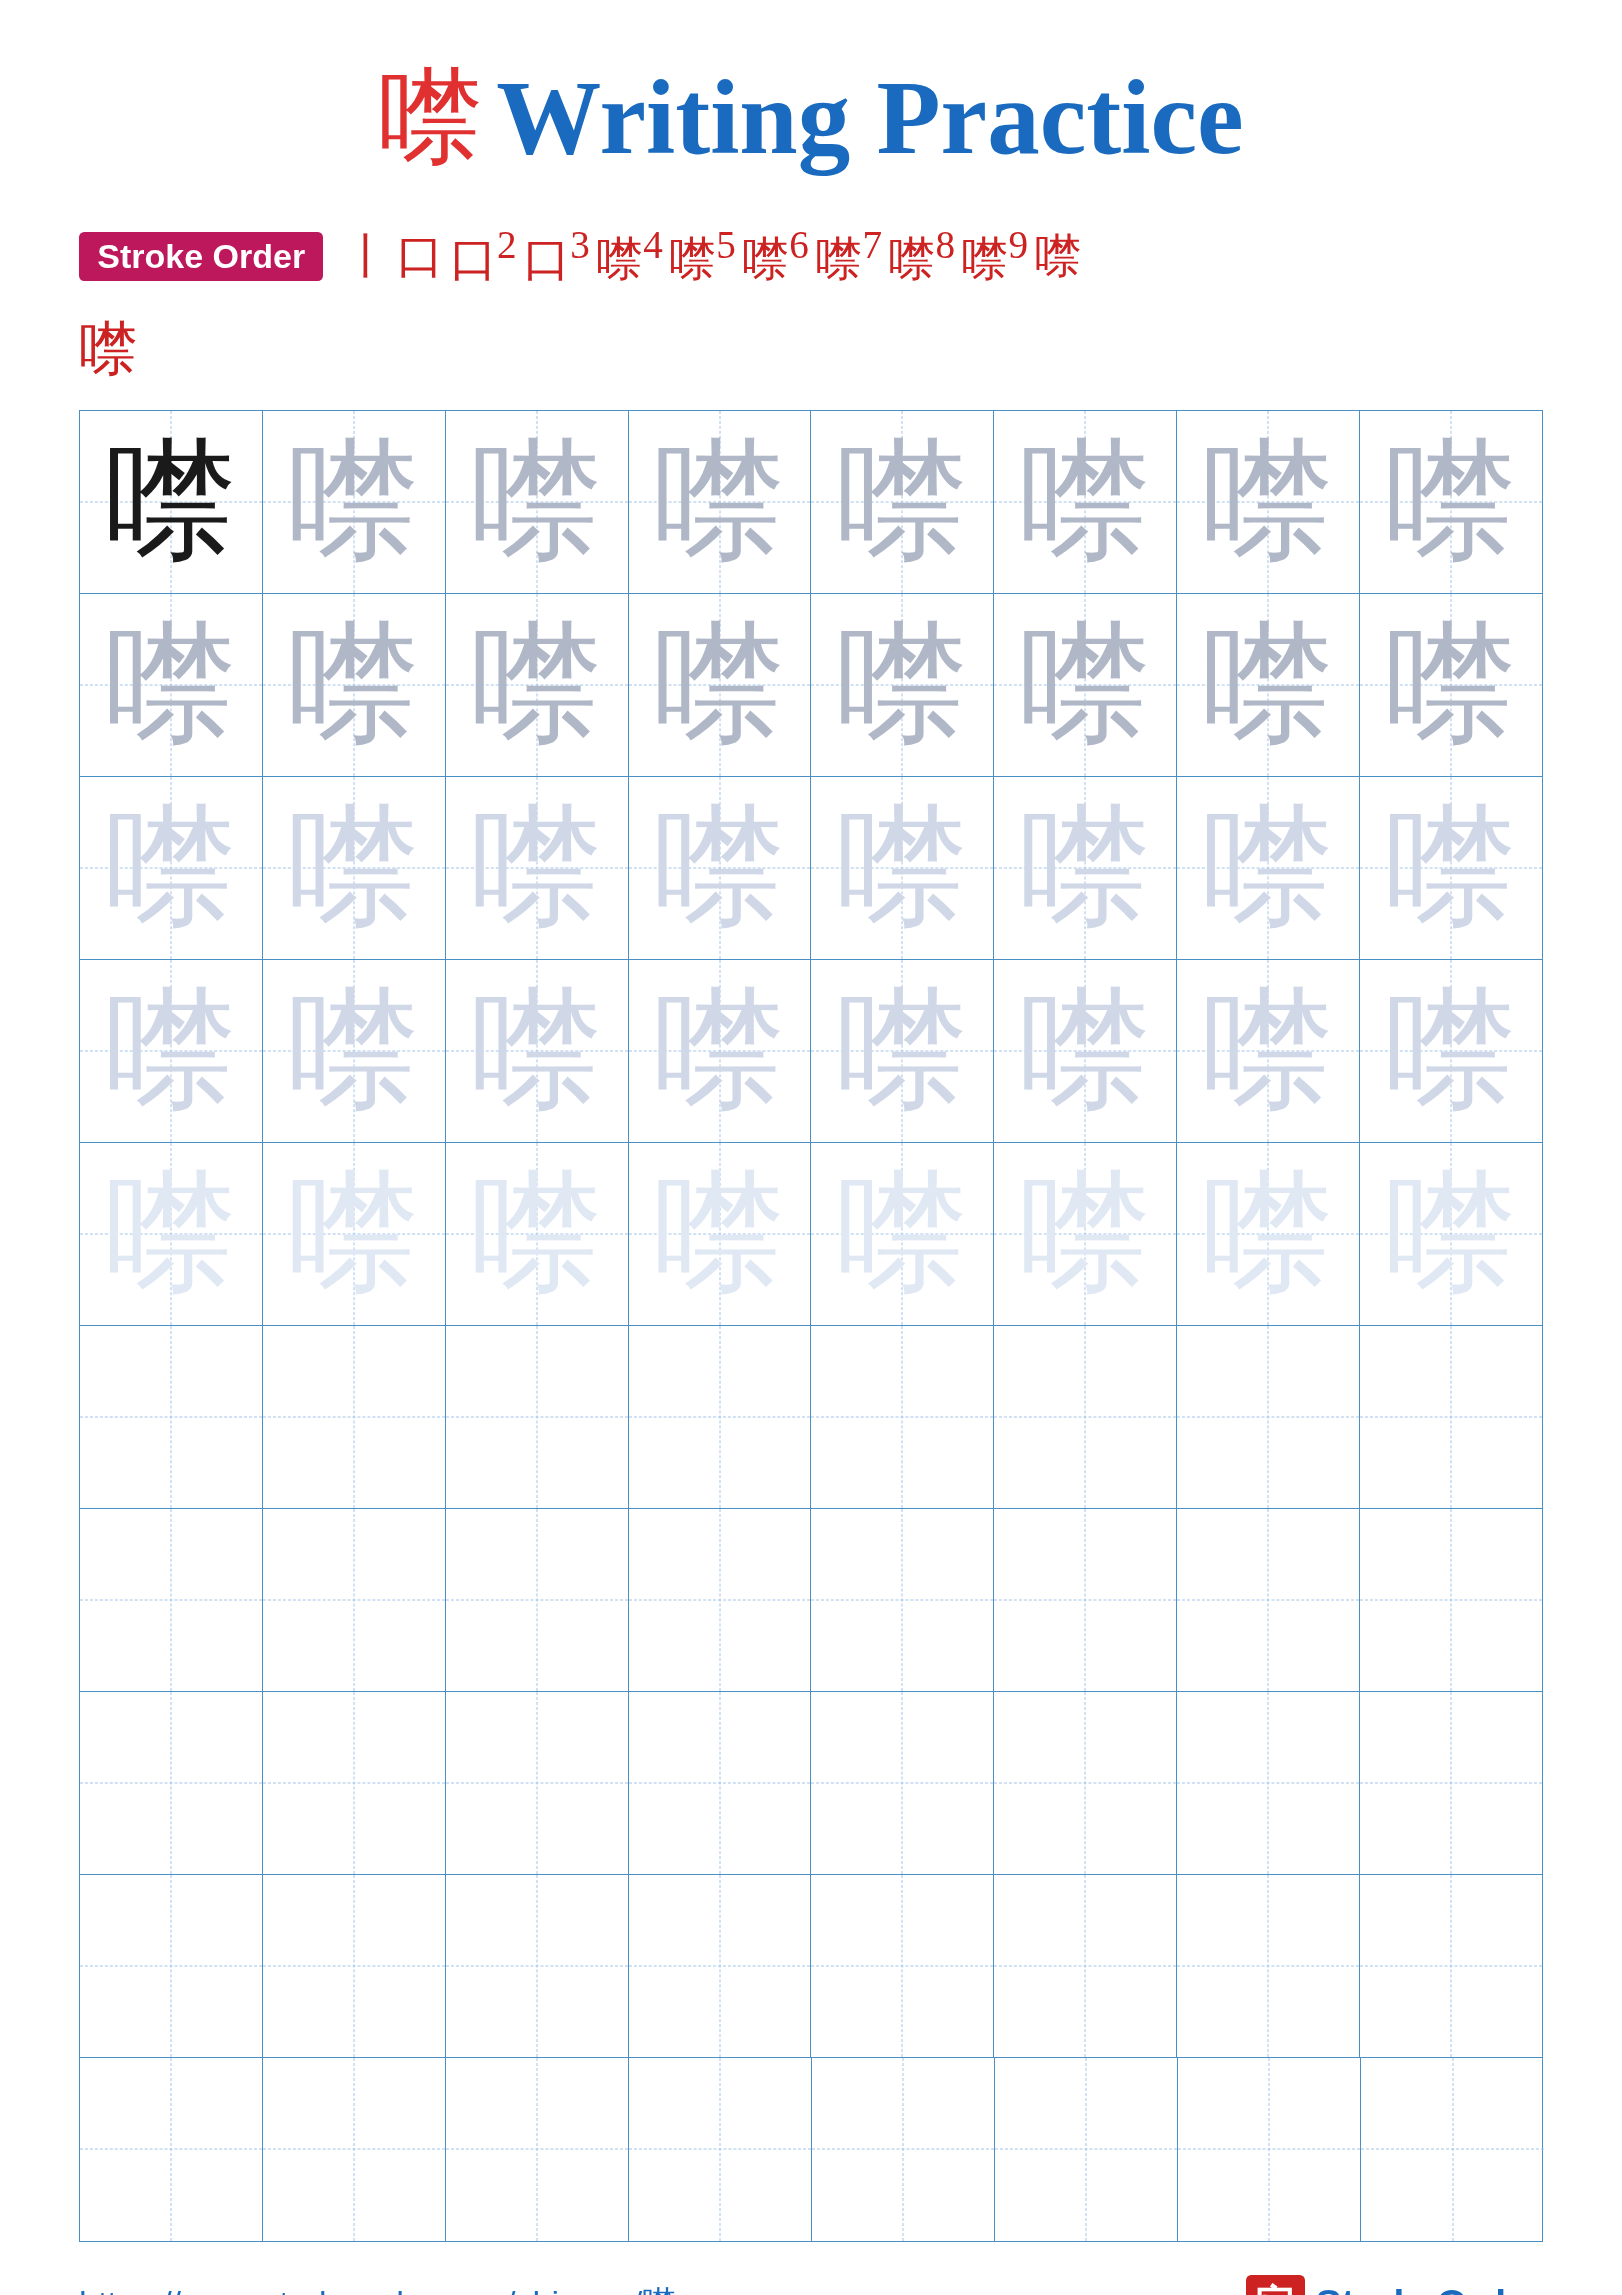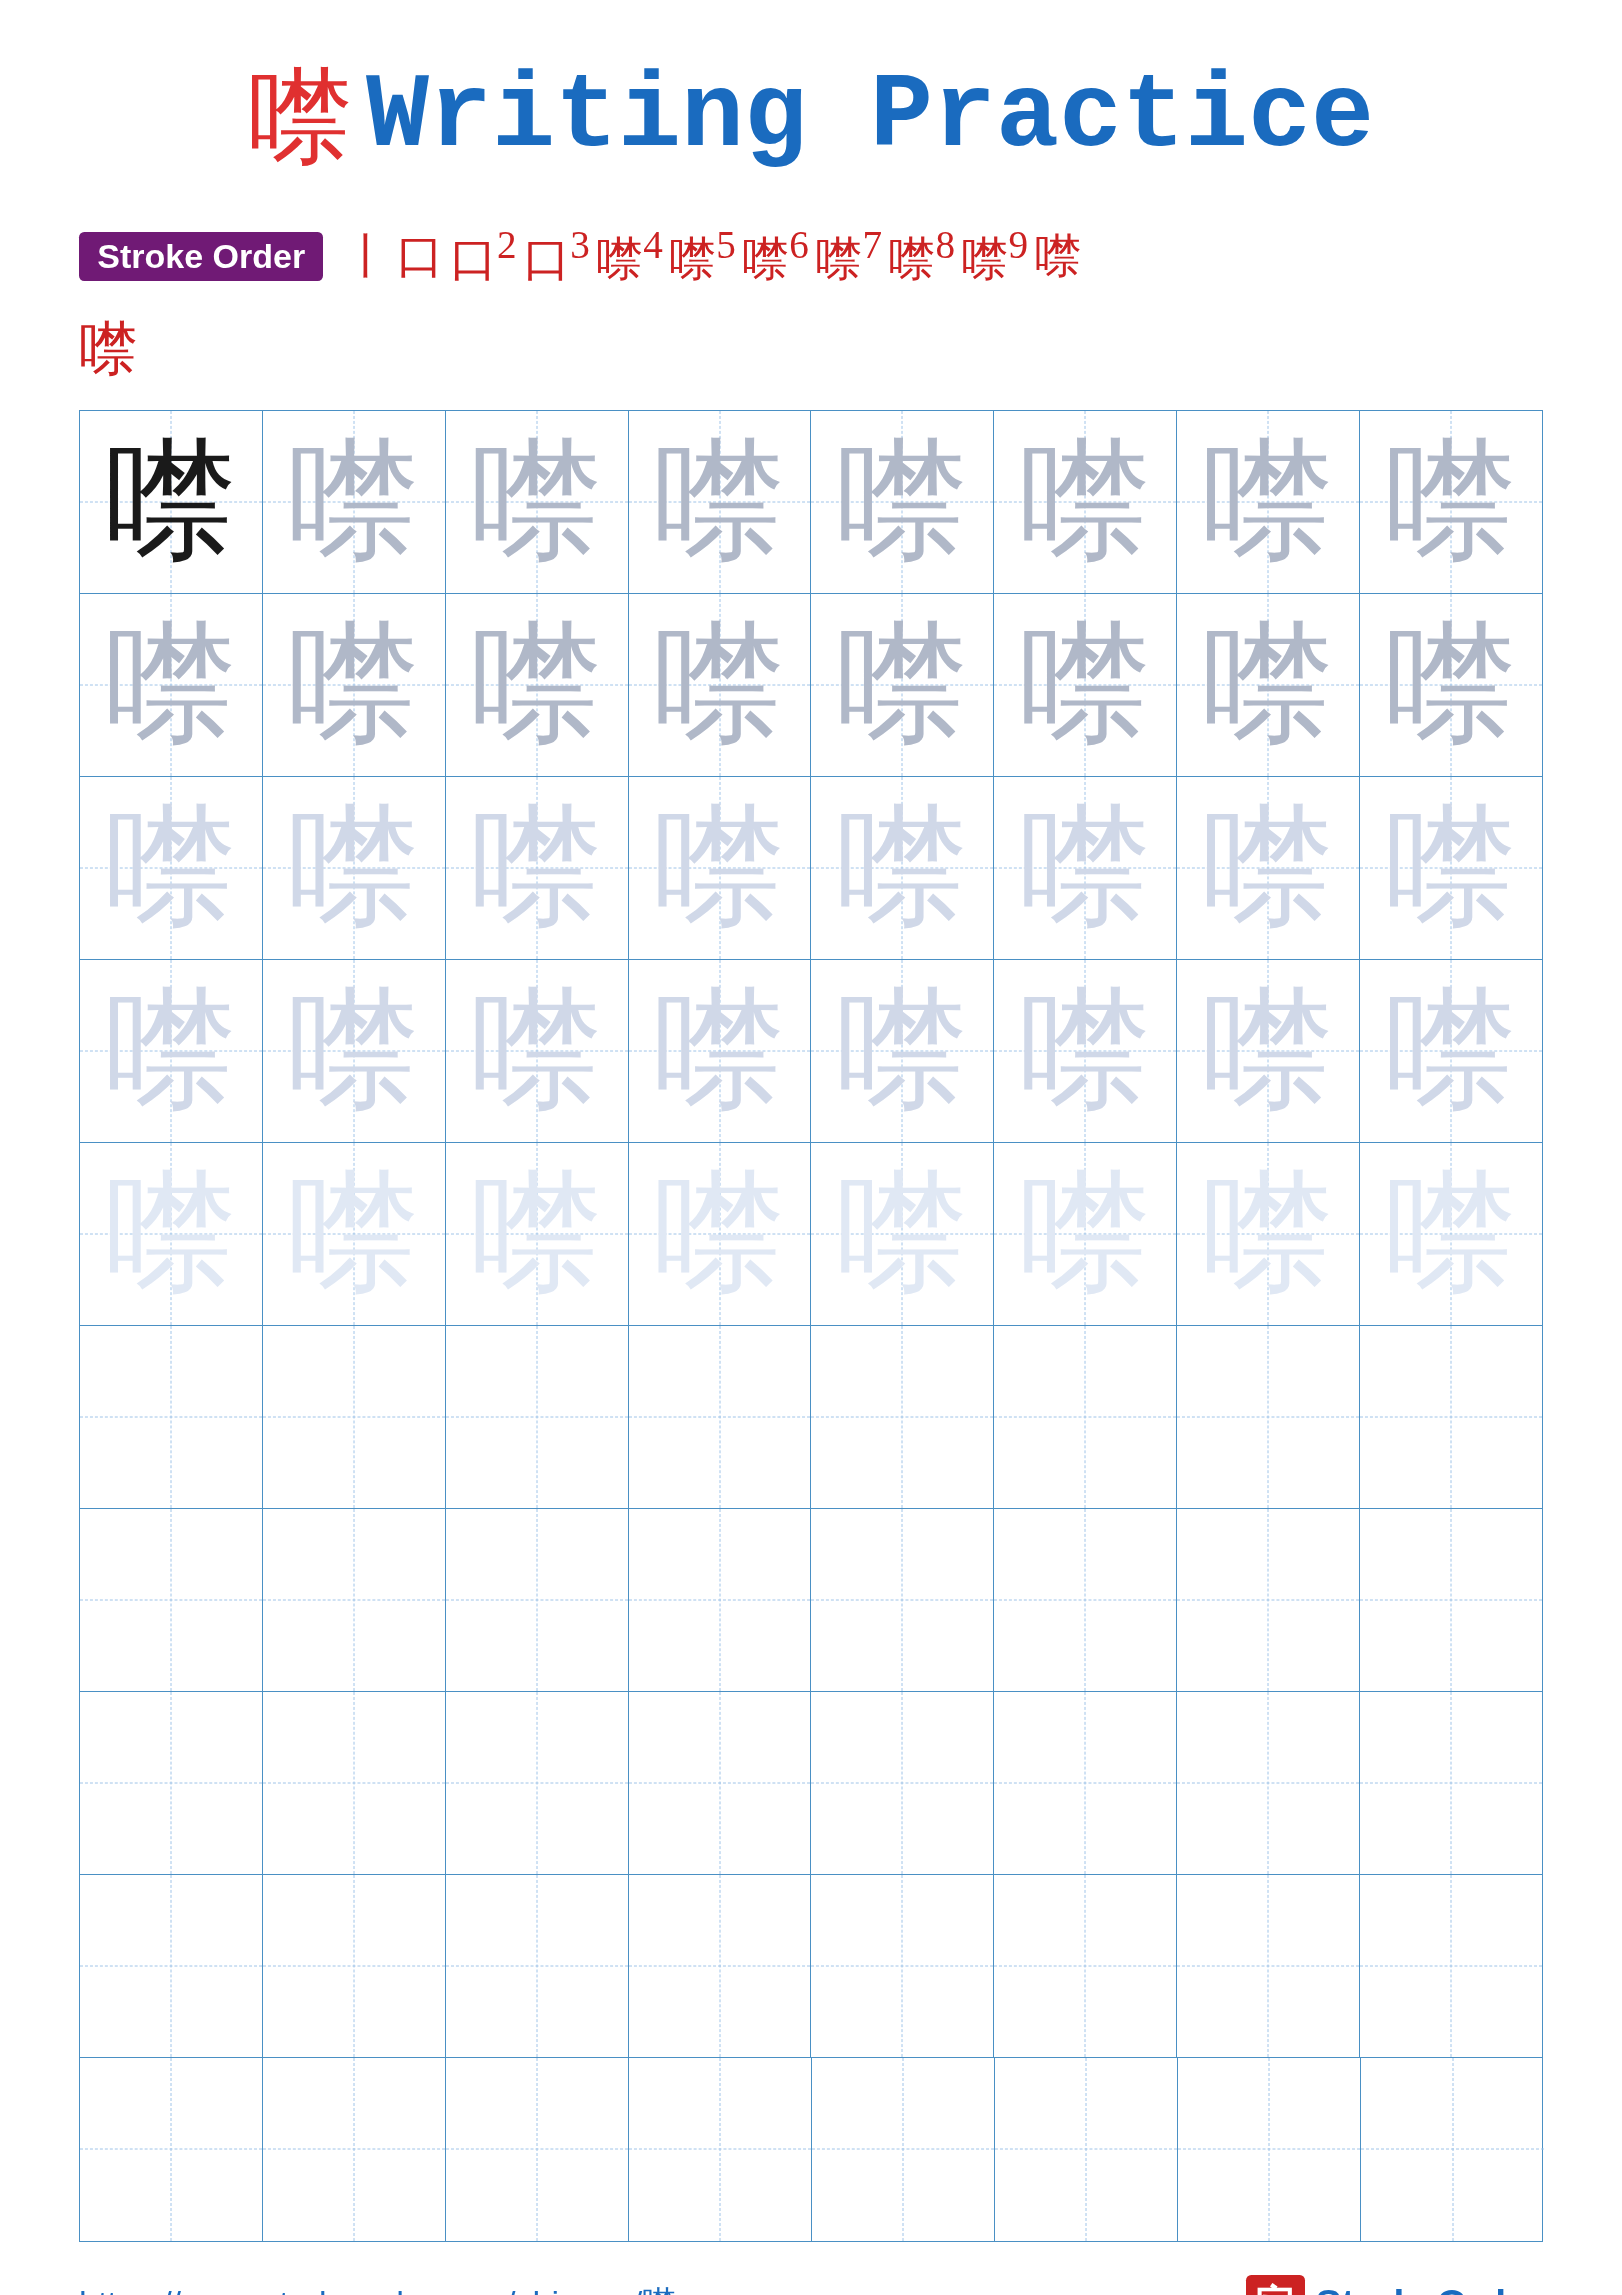--- a/index.html
+++ b/index.html
@@ -34,35 +34,35 @@
     .title-char {
       font-size: 105px;
       color: #e03030;
       font-family: serif;
       line-height: 1;
     }
 
     .title-text {
       font-size: 105px;
       color: #1a6bbf;
-      font-family: Liberation Mono, monospace;
+      font-family: Liberation Serif, serif;
       font-weight: bold;
       line-height: 1;
     }
 
     .stroke-order-row {
       display: flex;
       align-items: center;
       width: 100%;
       margin-bottom: 19.6px;
       flex-wrap: wrap;
     }
 
     .stroke-order-badge {
-      background: #701a75;
+      background: #be185d;
       color: #fff;
       font-size: 34px;
       padding: 5.2px 18.3px;
       border-radius: 5.2px;
       font-family: Arial, sans-serif;
       font-weight: bold;
       margin-right: 19.6px;
       white-space: nowrap;
     }
 

